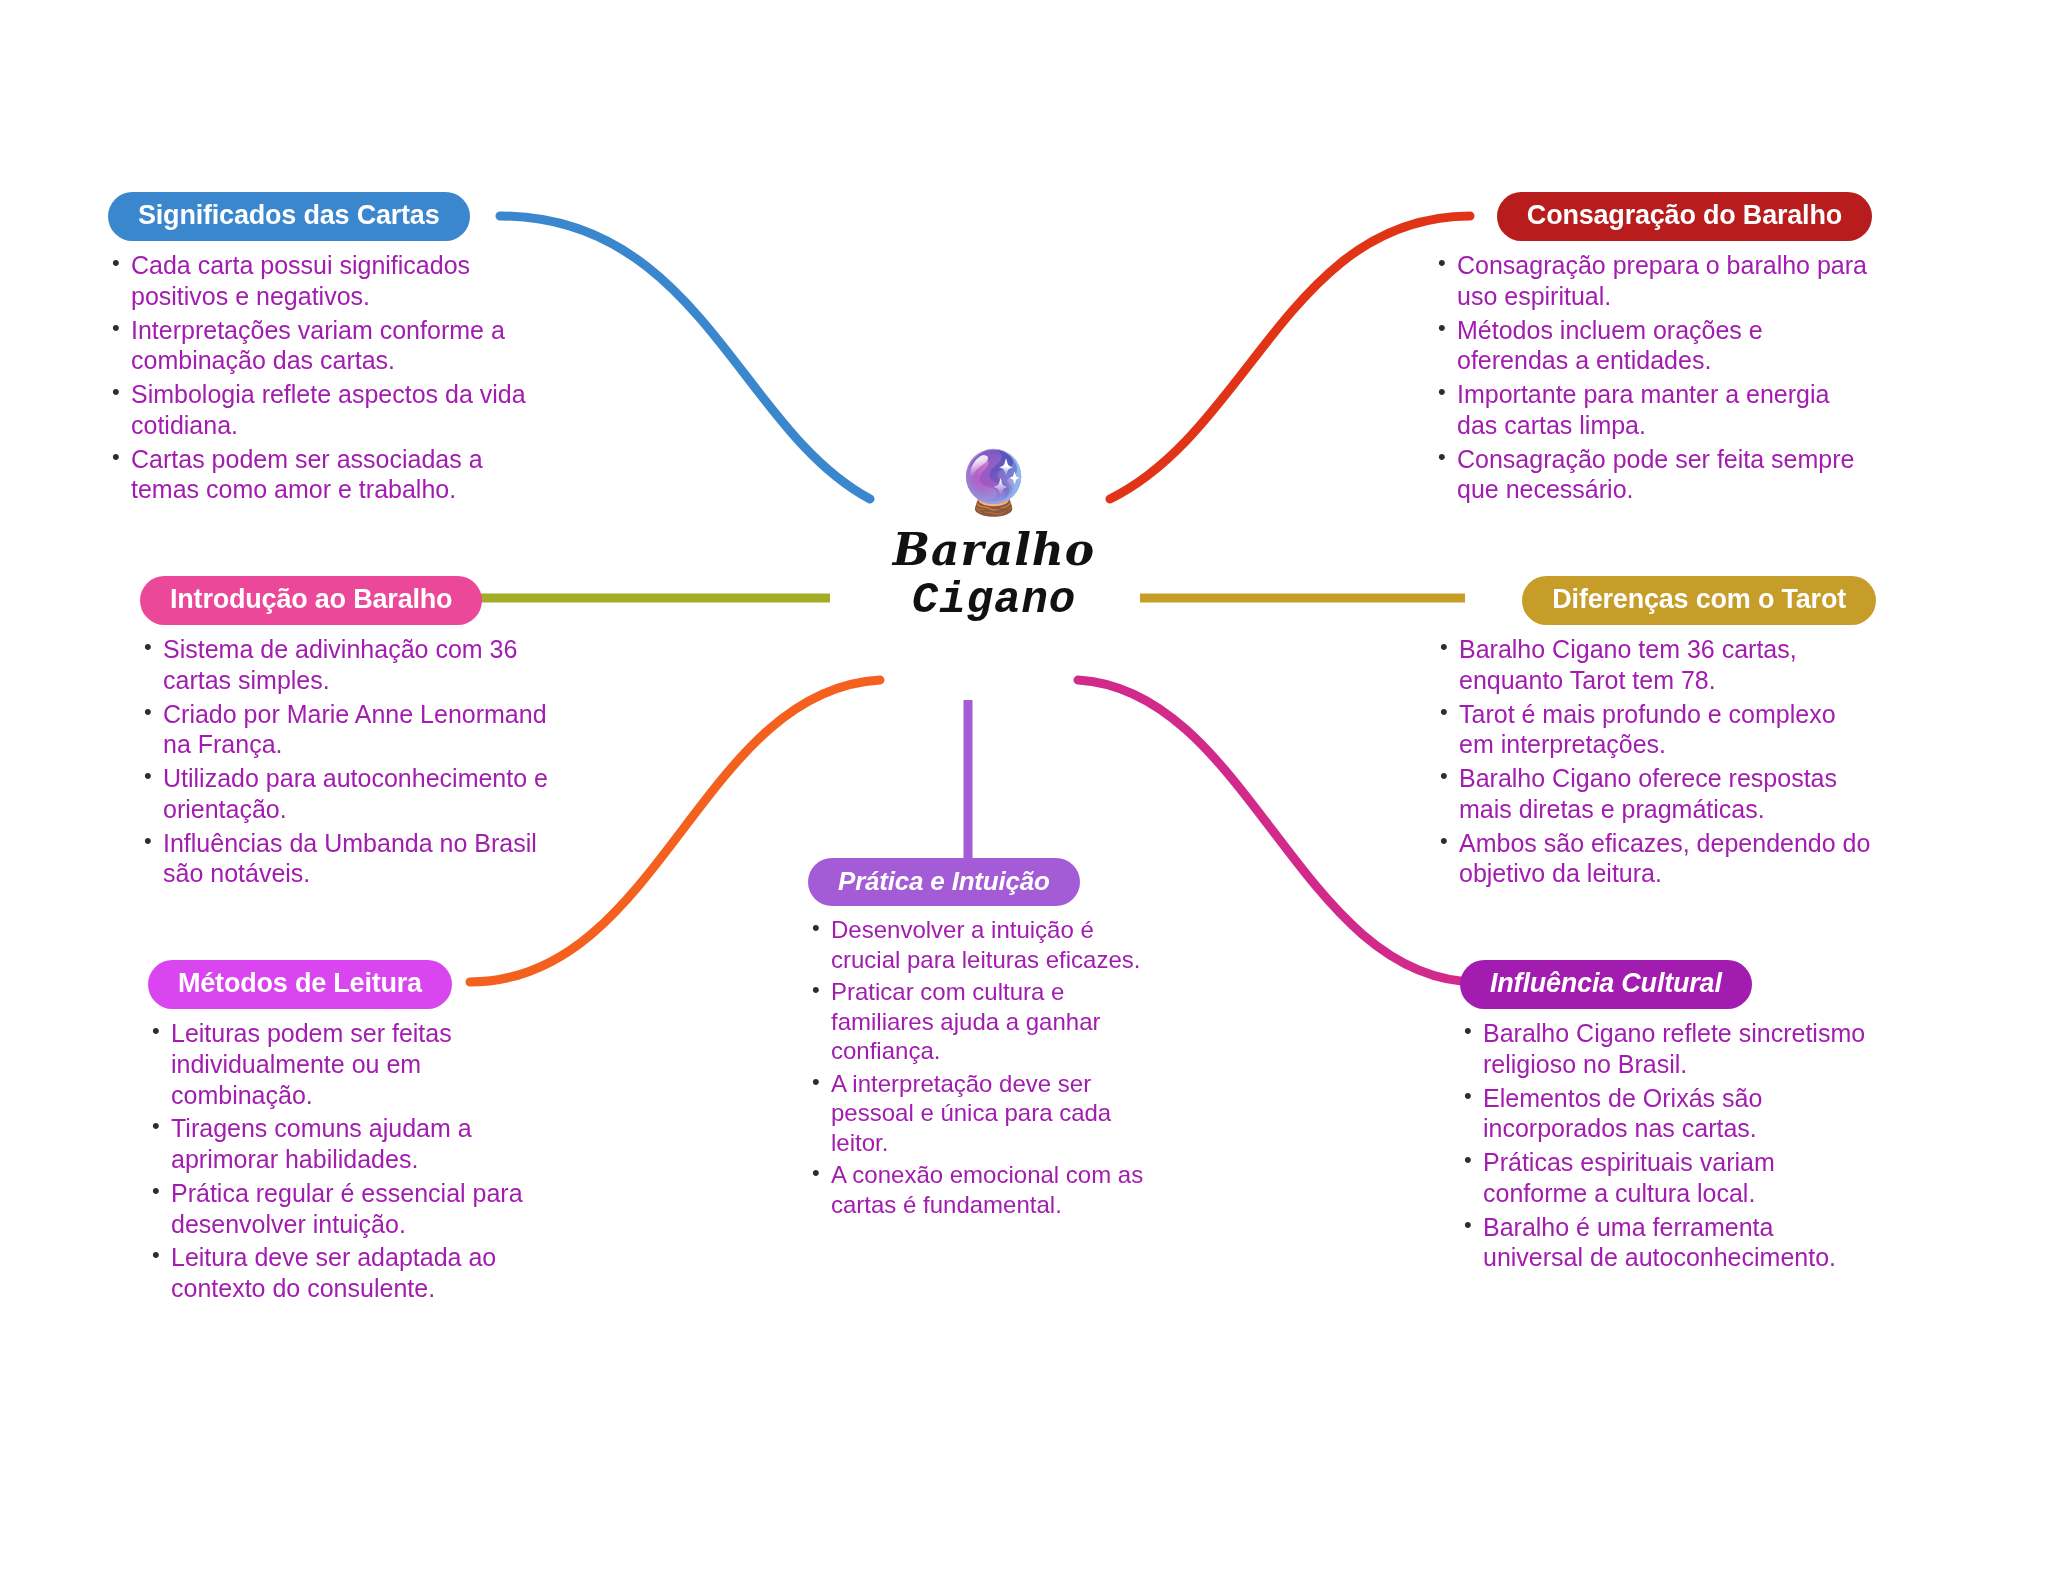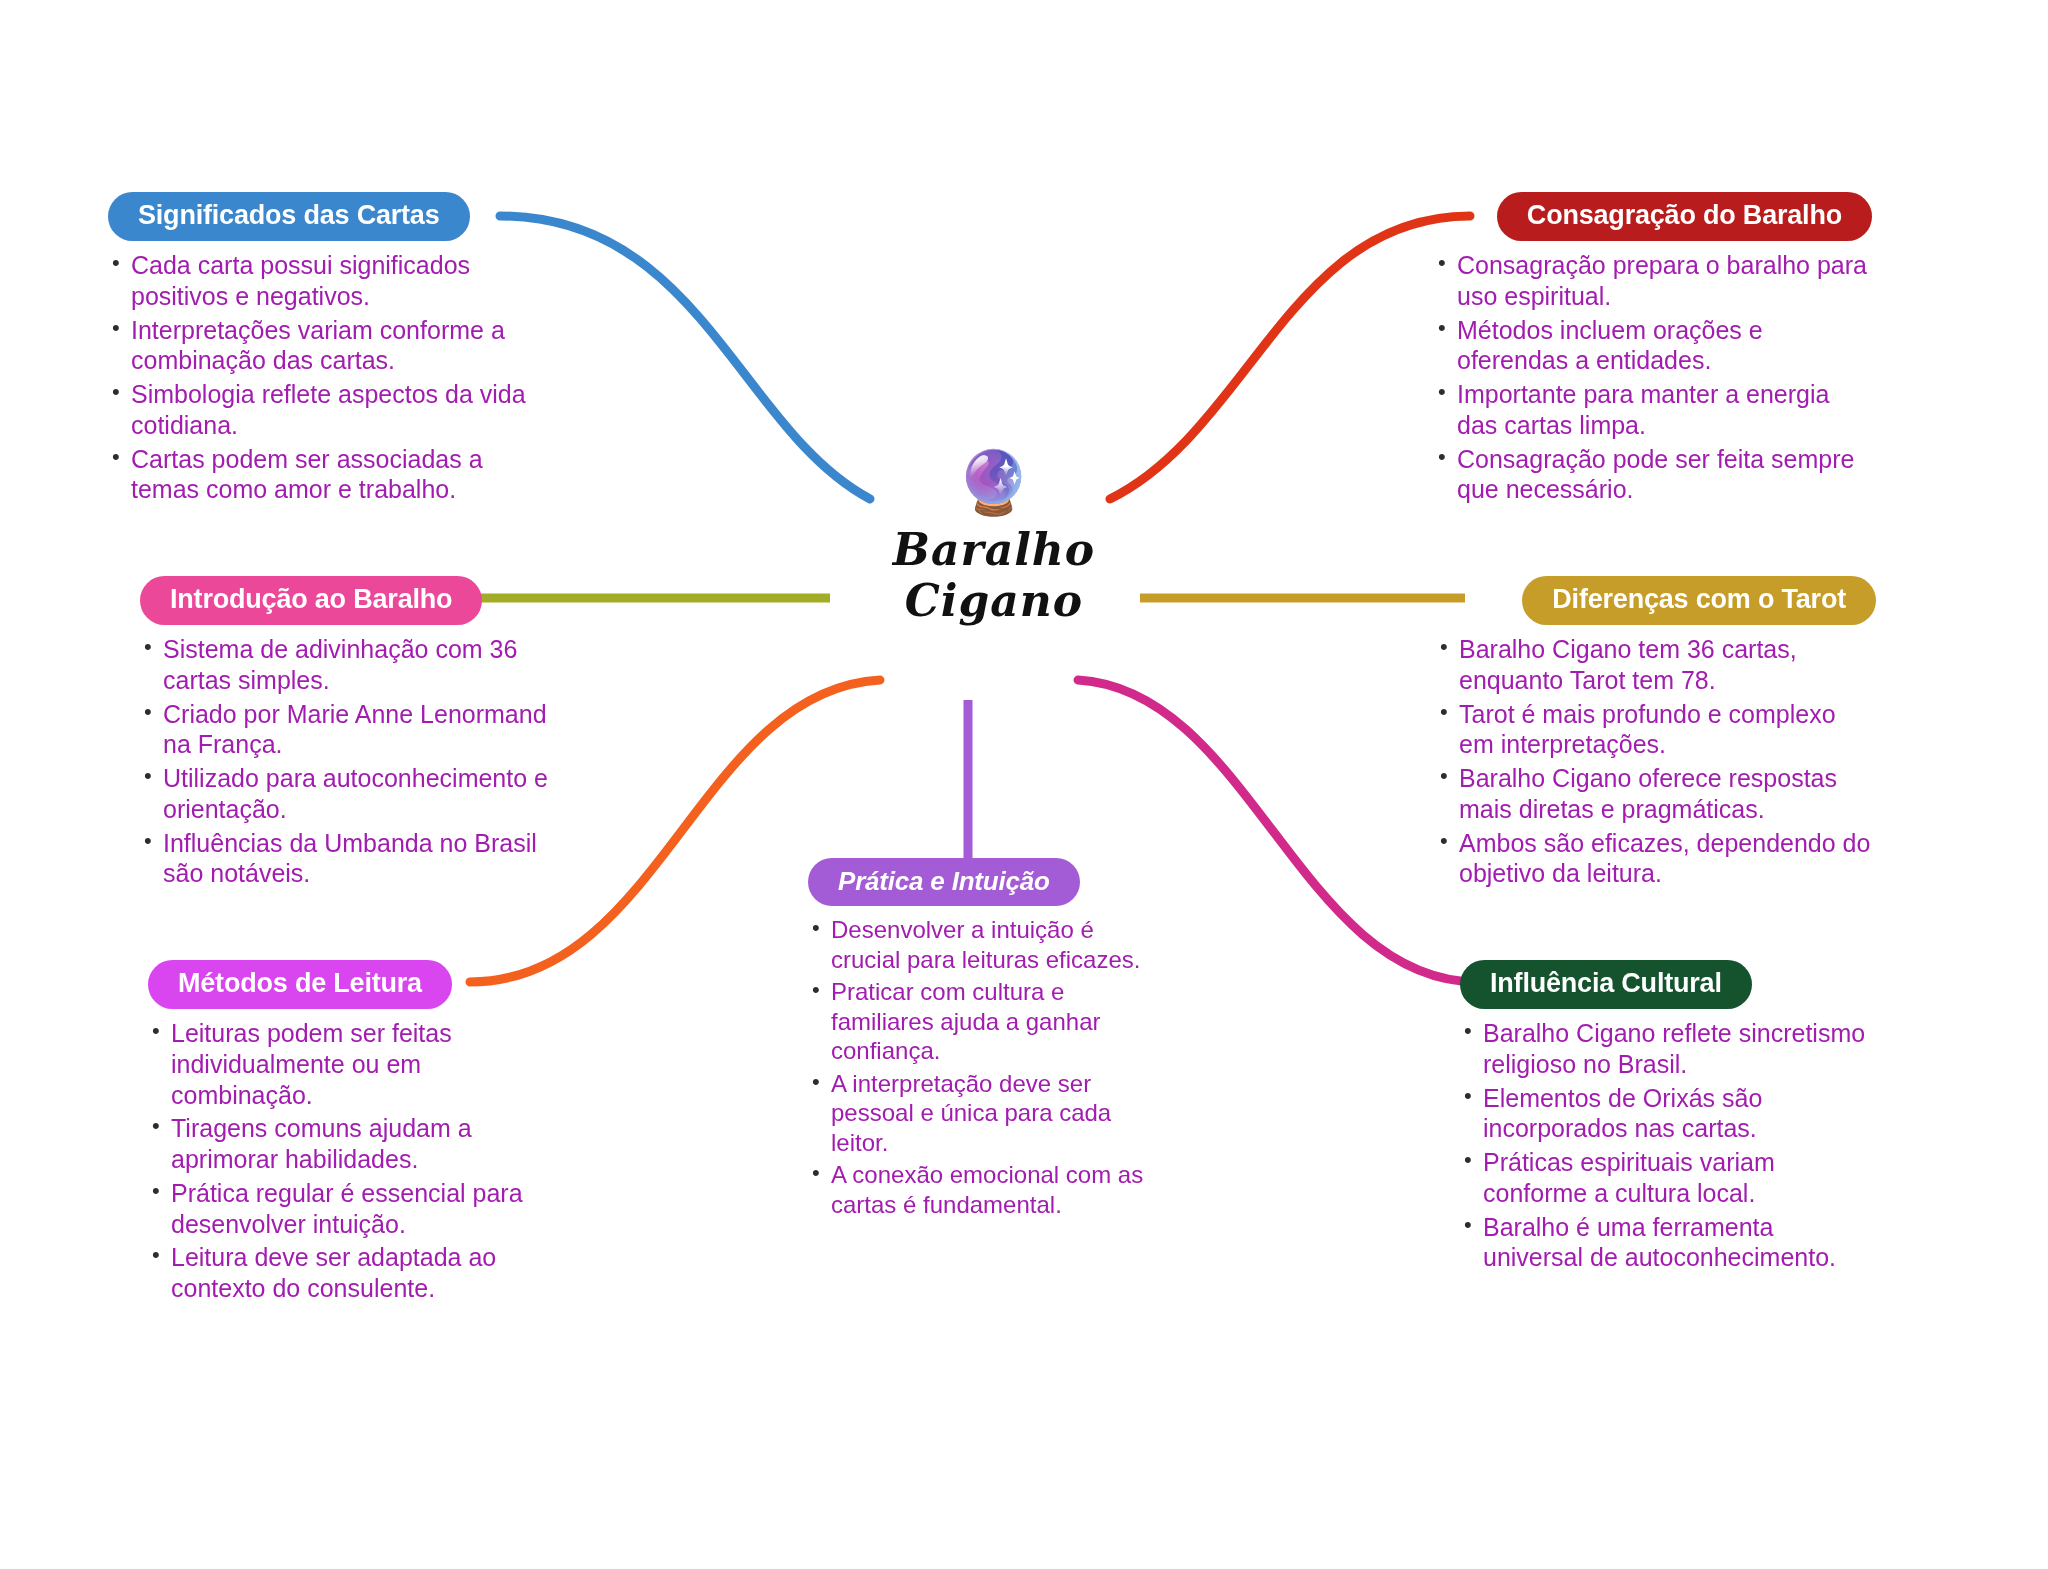--- a/index.html
+++ b/index.html
@@ -98,21 +98,21 @@
   #center-title {
     font-family: "DejaVu Serif", serif;
     font-style: italic;
     font-weight: bold;
     font-size: 44px;
     line-height: 1.16;
     color: #111111;
     letter-spacing: 1px;
     margin-top: 2px;
   }
-  #center-title .line2 { display: block; }
+  #center-title .line2 { display: block; font-family: Liberation Mono, monospace; }
 </style>
 </head>
 <body>
 
 <div id="canvas">
 
   <svg id="connectors" viewBox="0 0 2048 1569" xmlns="http://www.w3.org/2000/svg">
 
     <path d="M 500 216 C 700 216, 740 430, 870 499" fill="none" stroke="#3B87CE" stroke-width="9" stroke-linecap="round"></path>
 
@@ -191,21 +191,21 @@
     <span class="pill" style="background-color: rgb(164, 91, 214); font-style: italic;">Prática e Intuição</span>
     <ul class="bullets">
       <li>Desenvolver a intuição é crucial para leituras eficazes.</li>
       <li>Praticar com cultura e familiares ajuda a ganhar confiança.</li>
       <li>A interpretação deve ser pessoal e única para cada leitor.</li>
       <li>A conexão emocional com as cartas é fundamental.</li>
     </ul>
   </div>
 
   <div class="branch" id="b-influencia">
-    <span class="pill" style="background-color: #14532d;">Influência Cultural</span>
+    <span class="pill" style="background-color: #a21caf; font-style: italic;">Influência Cultural</span>
     <ul class="bullets">
       <li>Baralho Cigano reflete sincretismo religioso no Brasil.</li>
       <li>Elementos de Orixás são incorporados nas cartas.</li>
       <li>Práticas espirituais variam conforme a cultura local.</li>
       <li>Baralho é uma ferramenta universal de autoconhecimento.</li>
     </ul>
   </div>
 
 </div>
 

